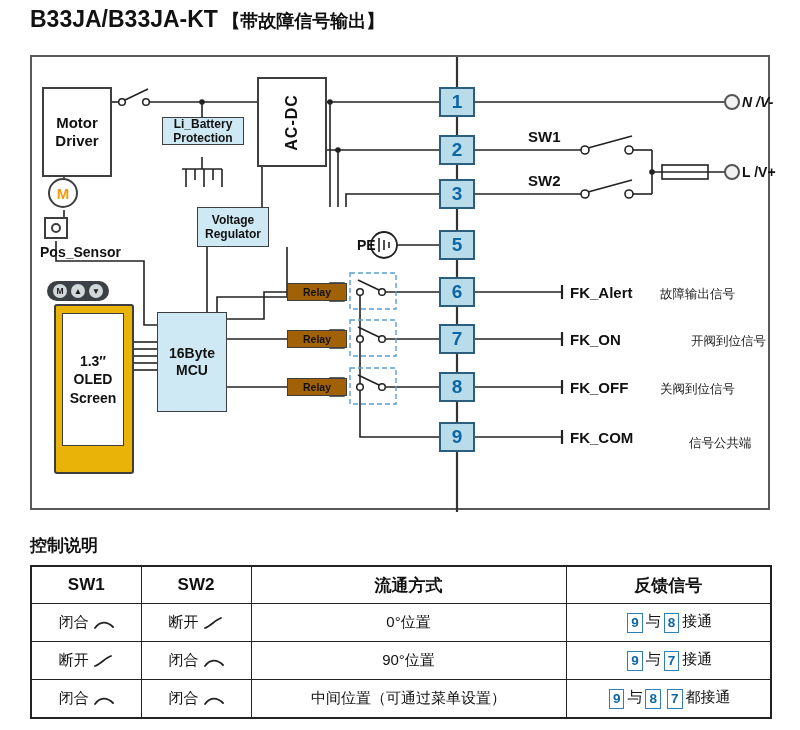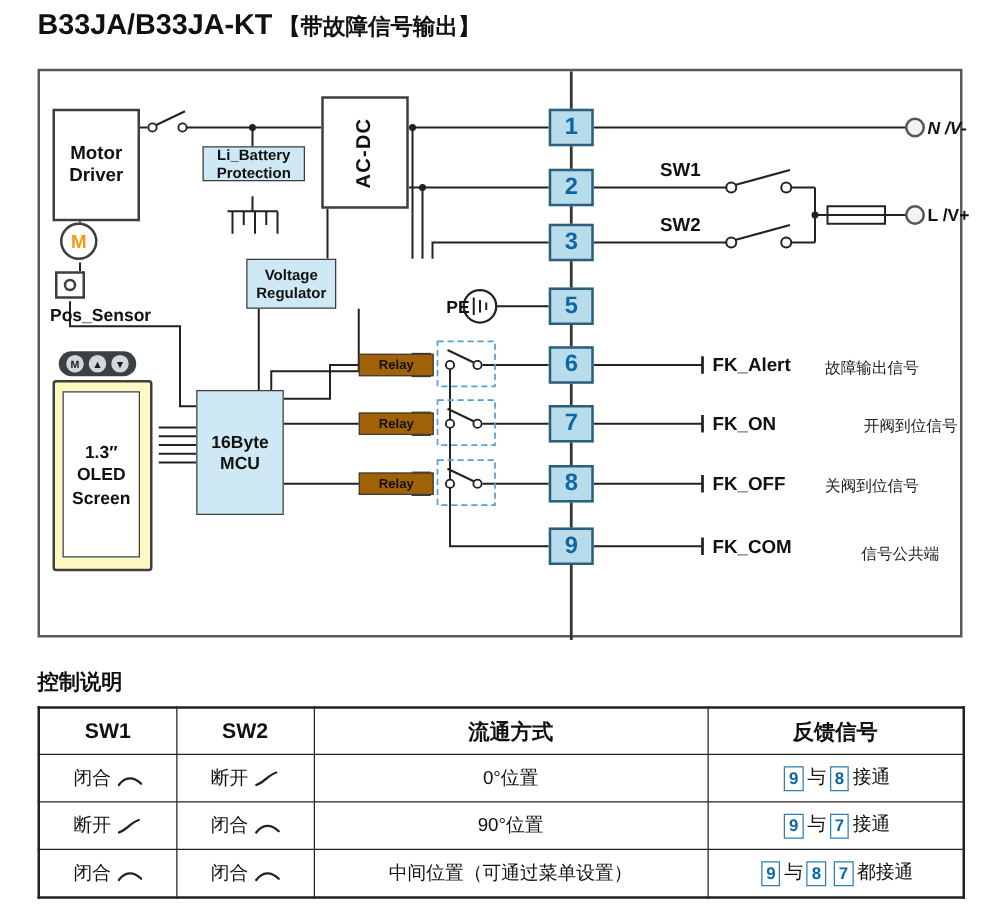--- a/index.html
+++ b/index.html
@@ -7,21 +7,21 @@
   .dg-frame{position:absolute;left:30px;top:55px;width:740px;height:455px;box-sizing:border-box;border:2px solid #5a5a5a;}
   .dg-box{position:absolute;box-sizing:border-box;border:2px solid #3e3e3e;background:#fff;display:flex;align-items:center;justify-content:center;text-align:center;font-weight:700;white-space:pre-line;line-height:1.18;color:#111;}
   .blue{background:#cfe9f4;border-width:1.5px;}
   .t-box{position:absolute;left:407px;width:36px;height:30px;box-sizing:border-box;background:#b9dcea;border:2px solid #2b5f7d;color:#0e67a5;font-weight:700;font-size:19px;display:flex;align-items:center;justify-content:center;}
   .lab{position:absolute;font-weight:700;color:#111;font-size:15px;white-space:nowrap;}
   .desc{position:absolute;font-size:12.5px;color:#222;white-space:nowrap;}
   .wires{position:absolute;left:0;top:0;}
   .relay-lab{position:absolute;left:255px;width:60px;height:18px;box-sizing:border-box;border:1.4px solid #3e3e3e;background:#a16207;font-size:10.5px;font-weight:700;display:flex;align-items:center;justify-content:center;}
   .btnbar{position:absolute;left:15px;top:224px;width:62px;height:20px;background:#3b4045;border-radius:10px;display:flex;align-items:center;justify-content:space-around;padding:0 4px;box-sizing:border-box;}
   .btn{width:14px;height:14px;border-radius:50%;background:#d2d7da;color:#1c1c1c;font-size:8.5px;font-weight:700;display:flex;align-items:center;justify-content:center;}
-  .oled{position:absolute;left:10px;top:247px;width:80px;height:153px;box-sizing:border-box;border:2px solid #3e3e3e;border-radius:3px;background:#fef9c3;}
+  .oled{position:absolute;left:22px;top:247px;width:80px;height:170px;box-sizing:border-box;border:2px solid #3e3e3e;border-radius:3px;background:#eab308;}
   .oled-inner{position:absolute;left:6px;top:7px;width:62px;height:133px;box-sizing:border-box;border:1.5px solid #3e3e3e;background:#fff;display:flex;align-items:center;justify-content:center;text-align:center;font-weight:700;font-size:14px;white-space:pre-line;line-height:1.3;}
   .m-circle{position:absolute;left:16px;top:121px;width:30px;height:30px;box-sizing:border-box;border:2px solid #3e3e3e;border-radius:50%;background:#fff;color:#ef9b13;font-weight:700;font-size:15px;display:flex;align-items:center;justify-content:center;}
   .sensor{position:absolute;left:12px;top:160px;width:24px;height:22px;box-sizing:border-box;border:2px solid #3e3e3e;background:#fff;display:flex;align-items:center;justify-content:center;}
   .sensor-dot{width:10px;height:10px;border:2px solid #3e3e3e;border-radius:50%;box-sizing:border-box;}
   .acdc-txt{transform:rotate(-90deg);font-weight:700;font-size:16px;letter-spacing:1px;white-space:nowrap;}
   
   .heading{position:absolute;left:30px;top:534px;font-size:17px;font-weight:700;}
   .ctl-table{position:absolute;left:30px;top:565px;width:740px;border-collapse:collapse;table-layout:fixed;}
   .ctl-table th,.ctl-table td{border:1.5px solid #222;text-align:center;vertical-align:middle;}
   .ctl-table{border:2px solid #222;}

